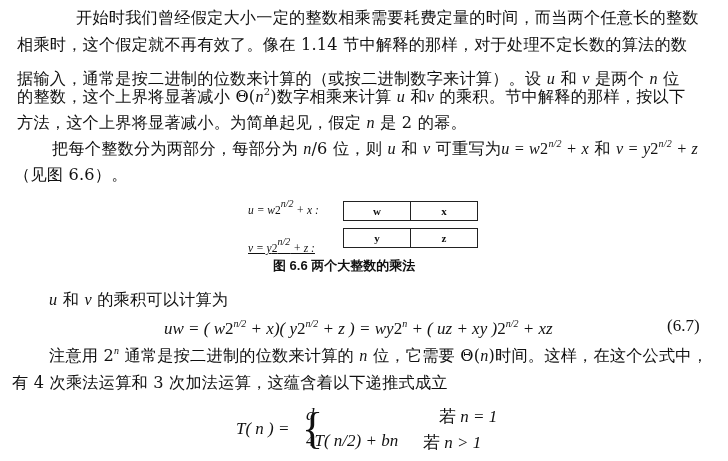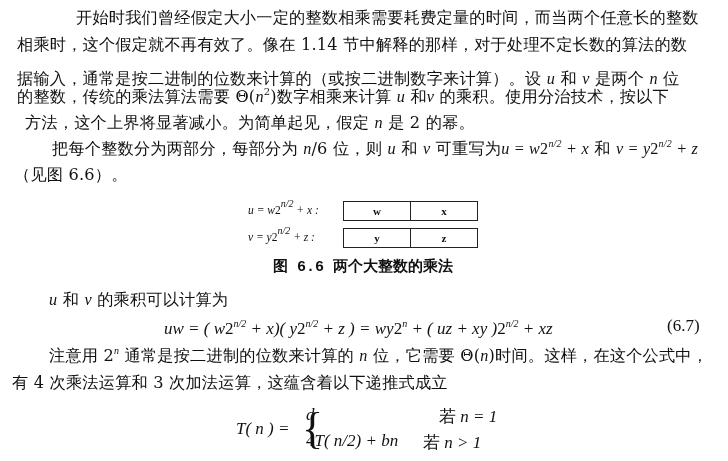--- a/index.html
+++ b/index.html
@@ -6,52 +6,52 @@
   body { width:728px; height:461px; position:relative; overflow:hidden;
          font-family:"DejaVu Serif","Liberation Serif",serif; color:#111; }
   .line { position:absolute; white-space:nowrap; font-size:16.2px; line-height:20px; letter-spacing:0.2px; }
   .m { font-family:"Liberation Serif","DejaVu Serif",serif; font-style:italic; }
   .r { font-family:"Liberation Serif","DejaVu Serif",serif; }
   sup { font-size:10px; vertical-align:7px; line-height:0; }
   .fig-label { position:absolute; font-size:11.5px; white-space:nowrap; font-family:"Liberation Serif",serif; font-style:italic; }
   .box { position:absolute; border:1px solid #222; height:18px; display:flex; }
   .cell { flex:1; display:flex; align-items:center; justify-content:center; font-family:"Liberation Serif",serif; font-weight:bold; font-size:11px; }
   .cell + .cell { border-left:1px solid #222; }
-  .caption { position:absolute; font-size:15px; font-weight:bold; white-space:nowrap; font-family:Liberation Mono, monospace; }
+  .caption { position:absolute; font-size:13px; font-weight:bold; white-space:nowrap; font-family:Liberation Sans, sans-serif; }
   .eq { position:absolute; white-space:nowrap; font-family:"Liberation Serif",serif; font-size:17px; }
   .brace { position:absolute; font-family:"Liberation Serif",serif; font-size:44px; line-height:44px; }
 </style>
 </head>
 <body>
 
 <div class="line" style="left:52px;top:8px;margin-left:24px;">开始时我们曾经假定大小一定的整数相乘需要耗费定量的时间，而当两个任意长的整数</div>
 <div class="line" style="left:17px;top:35px;">相乘时，这个假定就不再有效了。像在 1.14 节中解释的那样，对于处理不定长数的算法的数</div>
 <div class="line" style="left:17px;top:69px;">
   <span>据输入，通常是按二进制的位数来计算的（或按二进制数字来计算）。设 </span><span class="m">u</span><span> 和 </span><span class="m">v</span><span> 是两个 </span><span class="m">n</span><span> 位</span>
 </div>
 <div class="line" style="left:17px;top:87px;">
-  <span>的整数，传统的乘法算法需要 Θ(</span><span class="m">n</span><sup>2</sup><span>)数字相乘来计算 </span><span class="m">u</span><span> 和</span><span class="m">v</span><span> 的乘积。使用分治技术，按以下</span>
+  <span>的整数，这个上界将显著减小 Θ(</span><span class="m">n</span><sup>2</sup><span>)数字相乘来计算 </span><span class="m">u</span><span> 和</span><span class="m">v</span><span> 的乘积。节中解释的那样，按以下</span>
 </div>
-<div class="line" style="left:17px;top:113px;margin-left:8px;">
+<div class="line" style="left:17px;top:113px;">
   <span>方法，这个上界将显著减小。为简单起见，假定 </span><span class="m">n</span><span> 是 2 的幂。</span>
 </div>
 
 <div class="line" style="left:52px;top:139px;">
   <span>把每个整数分为两部分，每部分为 </span><span class="m">n</span><span>/6 位，则 </span><span class="m">u</span><span> 和 </span><span class="m">v</span><span> 可重写为</span><span class="m">u = w</span><span class="r">2</span><sup class="m">n/2</sup><span class="m"> + x</span><span> 和 </span><span class="m">v = y</span><span class="r">2</span><sup class="m">n/2</sup><span class="m"> + z</span>
 </div>
 <div class="line" style="left:14px;top:165px;">（见图 6.6）。</div>
 
 <div class="fig-label" style="left:248px;top:204px;">
   <span>u = w</span><span class="r" style="font-style:normal">2</span><sup>n/2</sup><span> + x :</span>
 </div>
 <div class="box" style="left:343px;top:201px;width:133px;">
   <div class="cell">w</div>
   <div class="cell">x</div>
 </div>
-<div class="fig-label" style="left:248px;top:231px;">
+<div class="fig-label" style="left:248px;top:242px;text-decoration:underline;">
   <span>v = y</span><span class="r" style="font-style:normal">2</span><sup>n/2</sup><span> + z :</span>
 </div>
 <div class="box" style="left:343px;top:228px;width:133px;">
   <div class="cell">y</div>
   <div class="cell">z</div>
 </div>
 <div class="caption" style="left:273px;top:257px;">图 6.6   两个大整数的乘法</div>
 
 <div class="line" style="left:49px;top:290px;">
   <span class="m">u</span><span> 和 </span><span class="m">v</span><span> 的乘积可以计算为</span>

